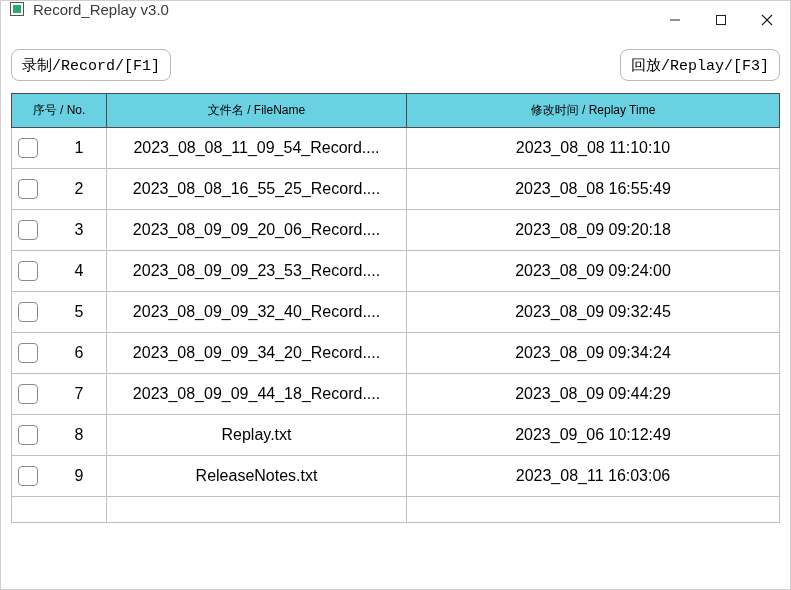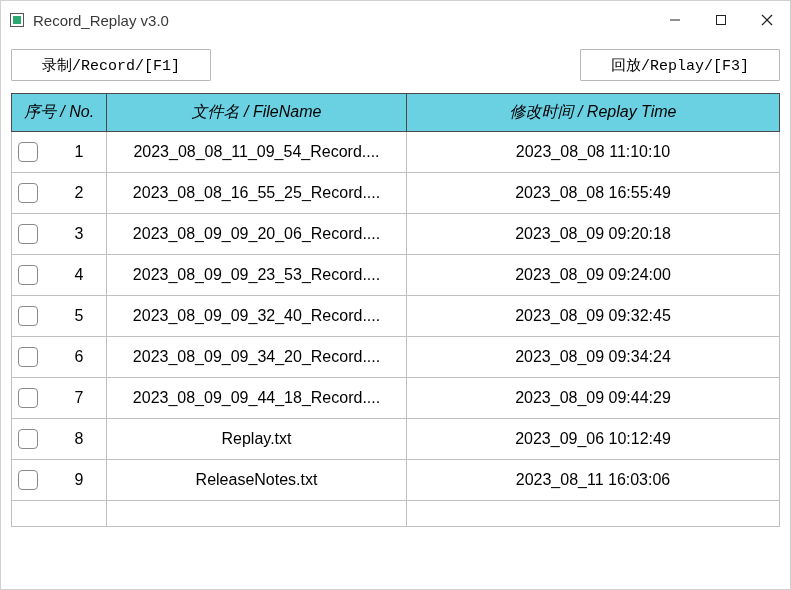--- a/index.html
+++ b/index.html
@@ -10,21 +10,21 @@
     font-size: 14px;
     background: #ffffff;
     width: 791px;
     height: 590px;
     overflow: hidden;
     border: 1px solid #d0d0d0;
   }
   .titlebar {
     height: 38px;
     display: flex;
-    align-items: center;
+    align-items: flex-start;
     padding: 0 0 0 8px;
     background: #ffffff;
   }
   .titlebar .app-icon {
     width: 16px;
     height: 16px;
     margin-right: 8px;
     display: inline-flex;
     align-items: center;
     justify-content: center;
@@ -49,50 +49,49 @@
     padding: 10px 10px 8px 10px;
     gap: 18px;
   }
   .toolbar .group {
     display: flex;
     gap: 18px;
   }
   .toolbar .spacer { flex:1; }
   .btn {
     height: 32px;
-    padding: 0 30px;
+    padding: 0 10px;
     border: 1px solid #b8b8b8;
-    border-radius: 1px;
+    border-radius: 8px;
     background: #ffffff;
     font-family: "SimSun","NSimSun","Courier New",monospace;
     font-size: 15px;
     color: #000;
     display:flex;
     align-items:center;
     white-space: nowrap;
   }
   .grid-wrap {
     padding: 4px 10px 10px 10px;
   }
   table.grid {
     width: 100%;
     border-collapse: collapse;
     table-layout: fixed;
   }
   table.grid th {
     background: #6AD1E3;
     color: #000;
     font-weight: 400;
-    font-size: 16px;
+    font-size: 12px;
     padding: 8px 4px;
     border: 1px solid #4a4a4a;
     text-align: center;
     overflow: hidden;
     white-space: nowrap;
-    font-style: italic;
   }
   table.grid td {
     border: 1px solid #c0c0c0;
     padding: 10px 6px;
     font-size: 16px;
     text-align: center;
     overflow: hidden;
     white-space: nowrap;
     text-overflow: ellipsis;
     color: #000;

